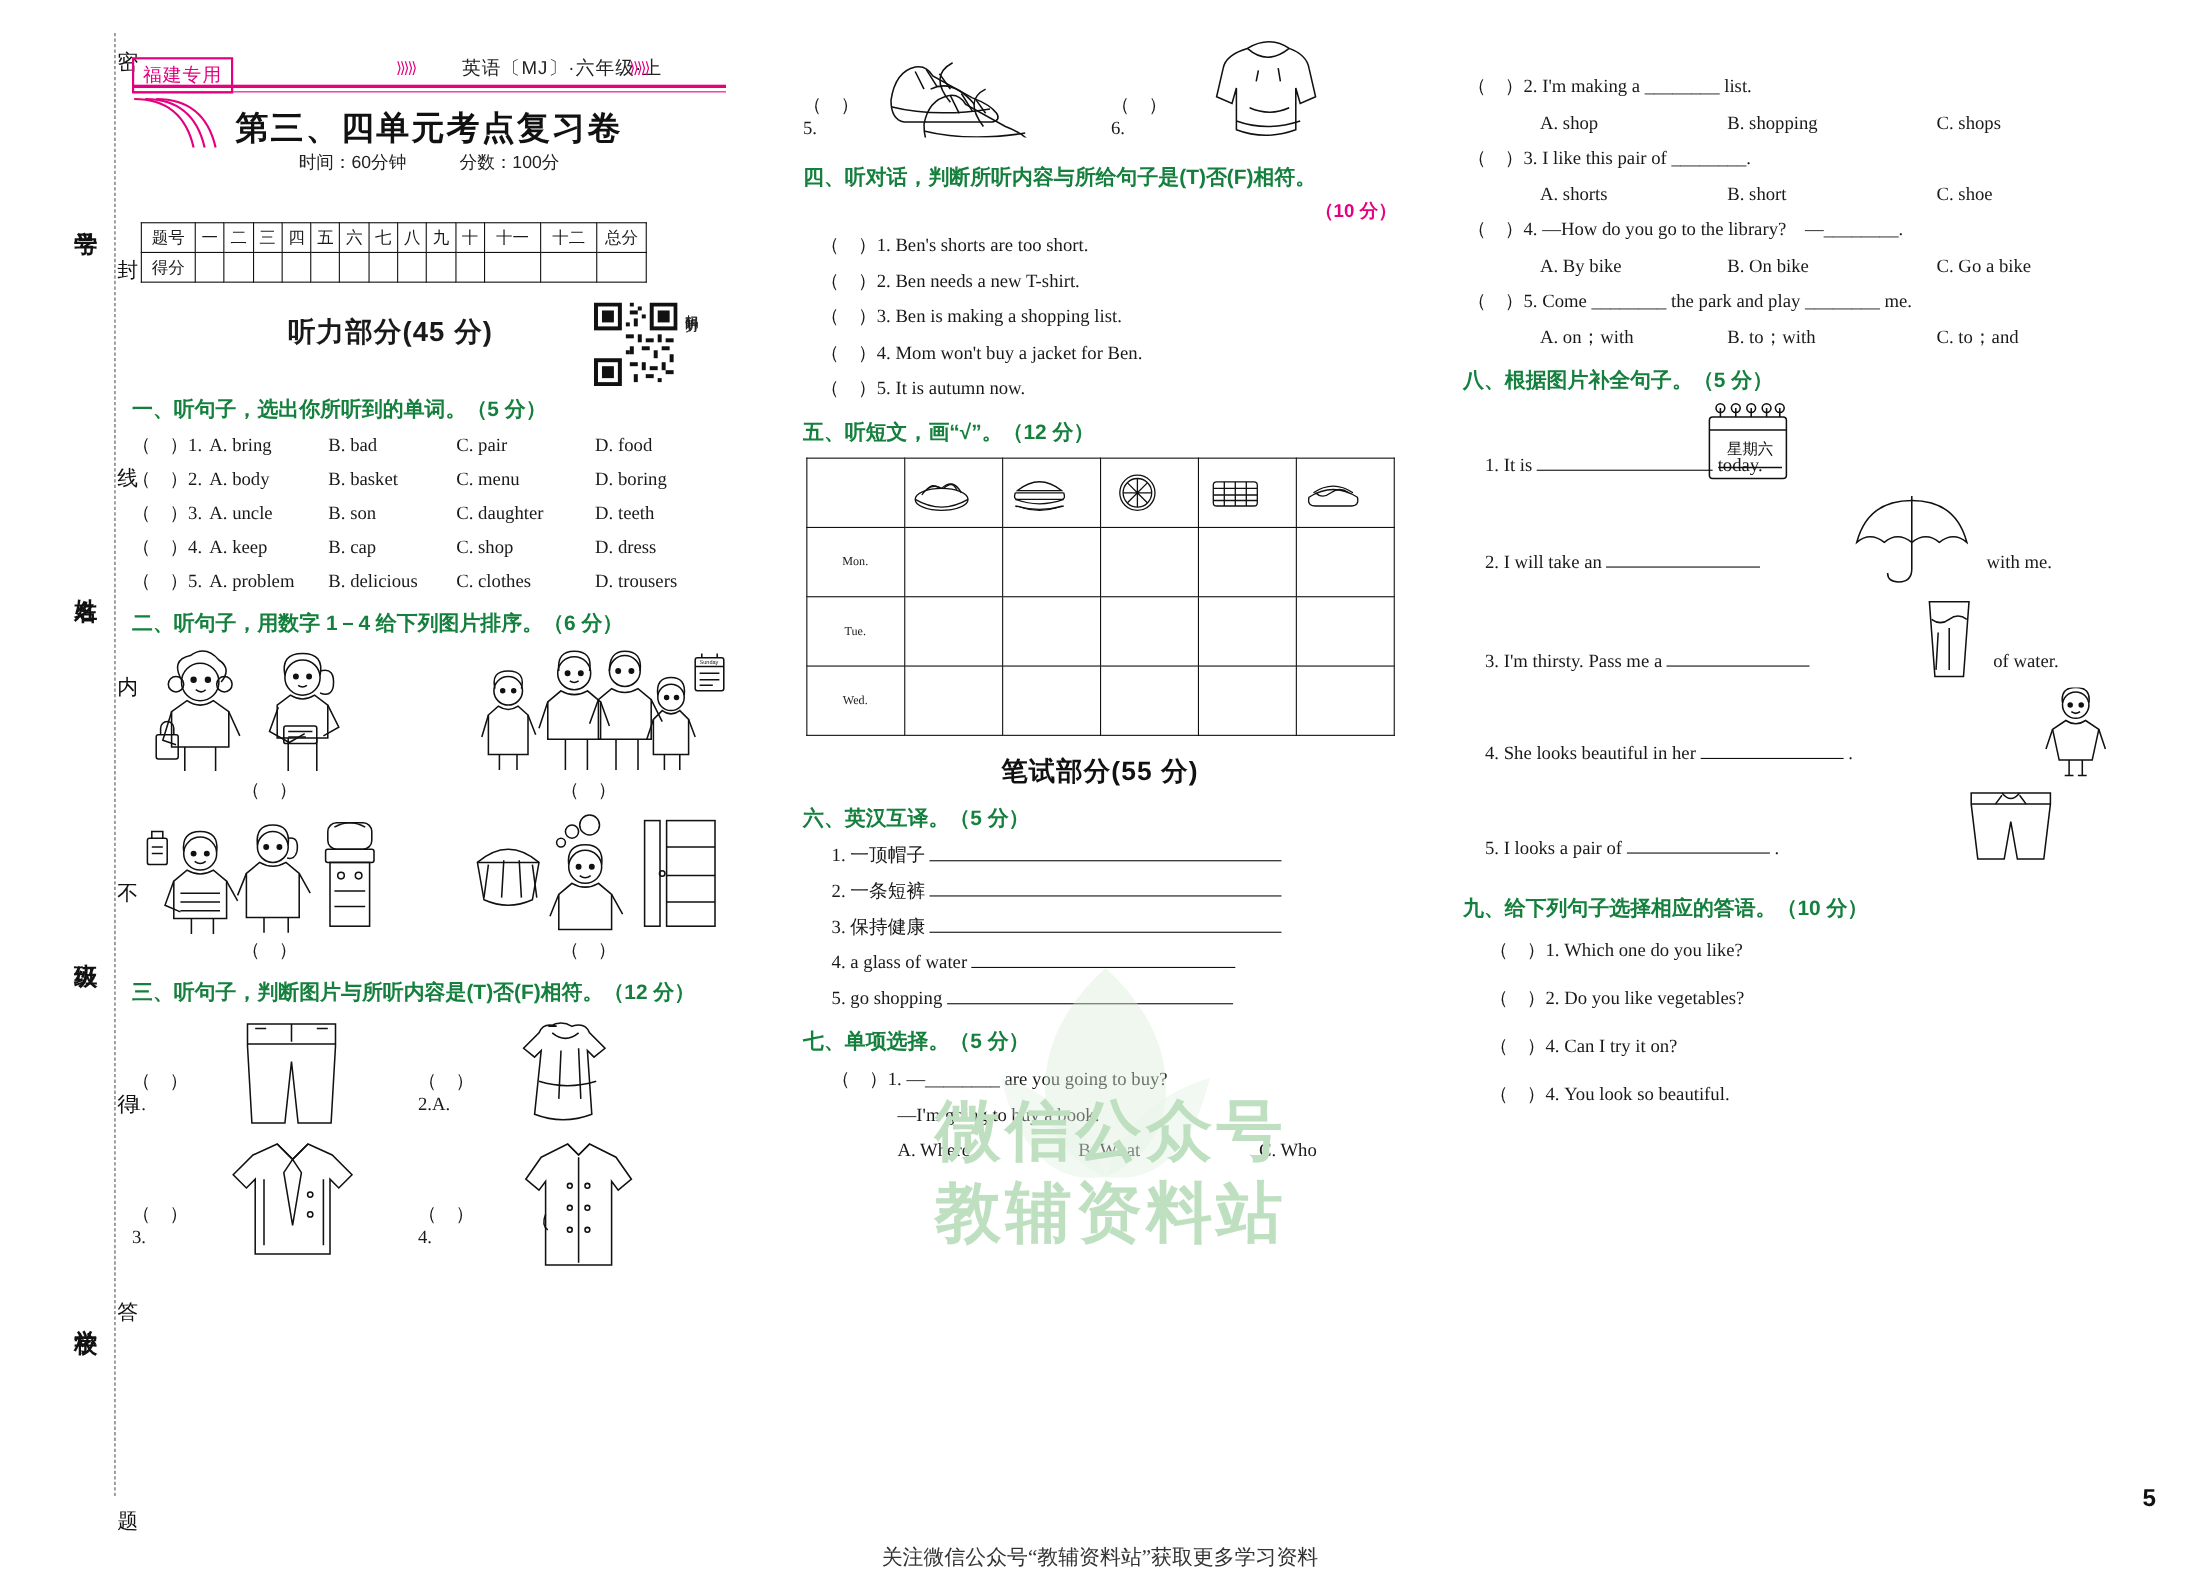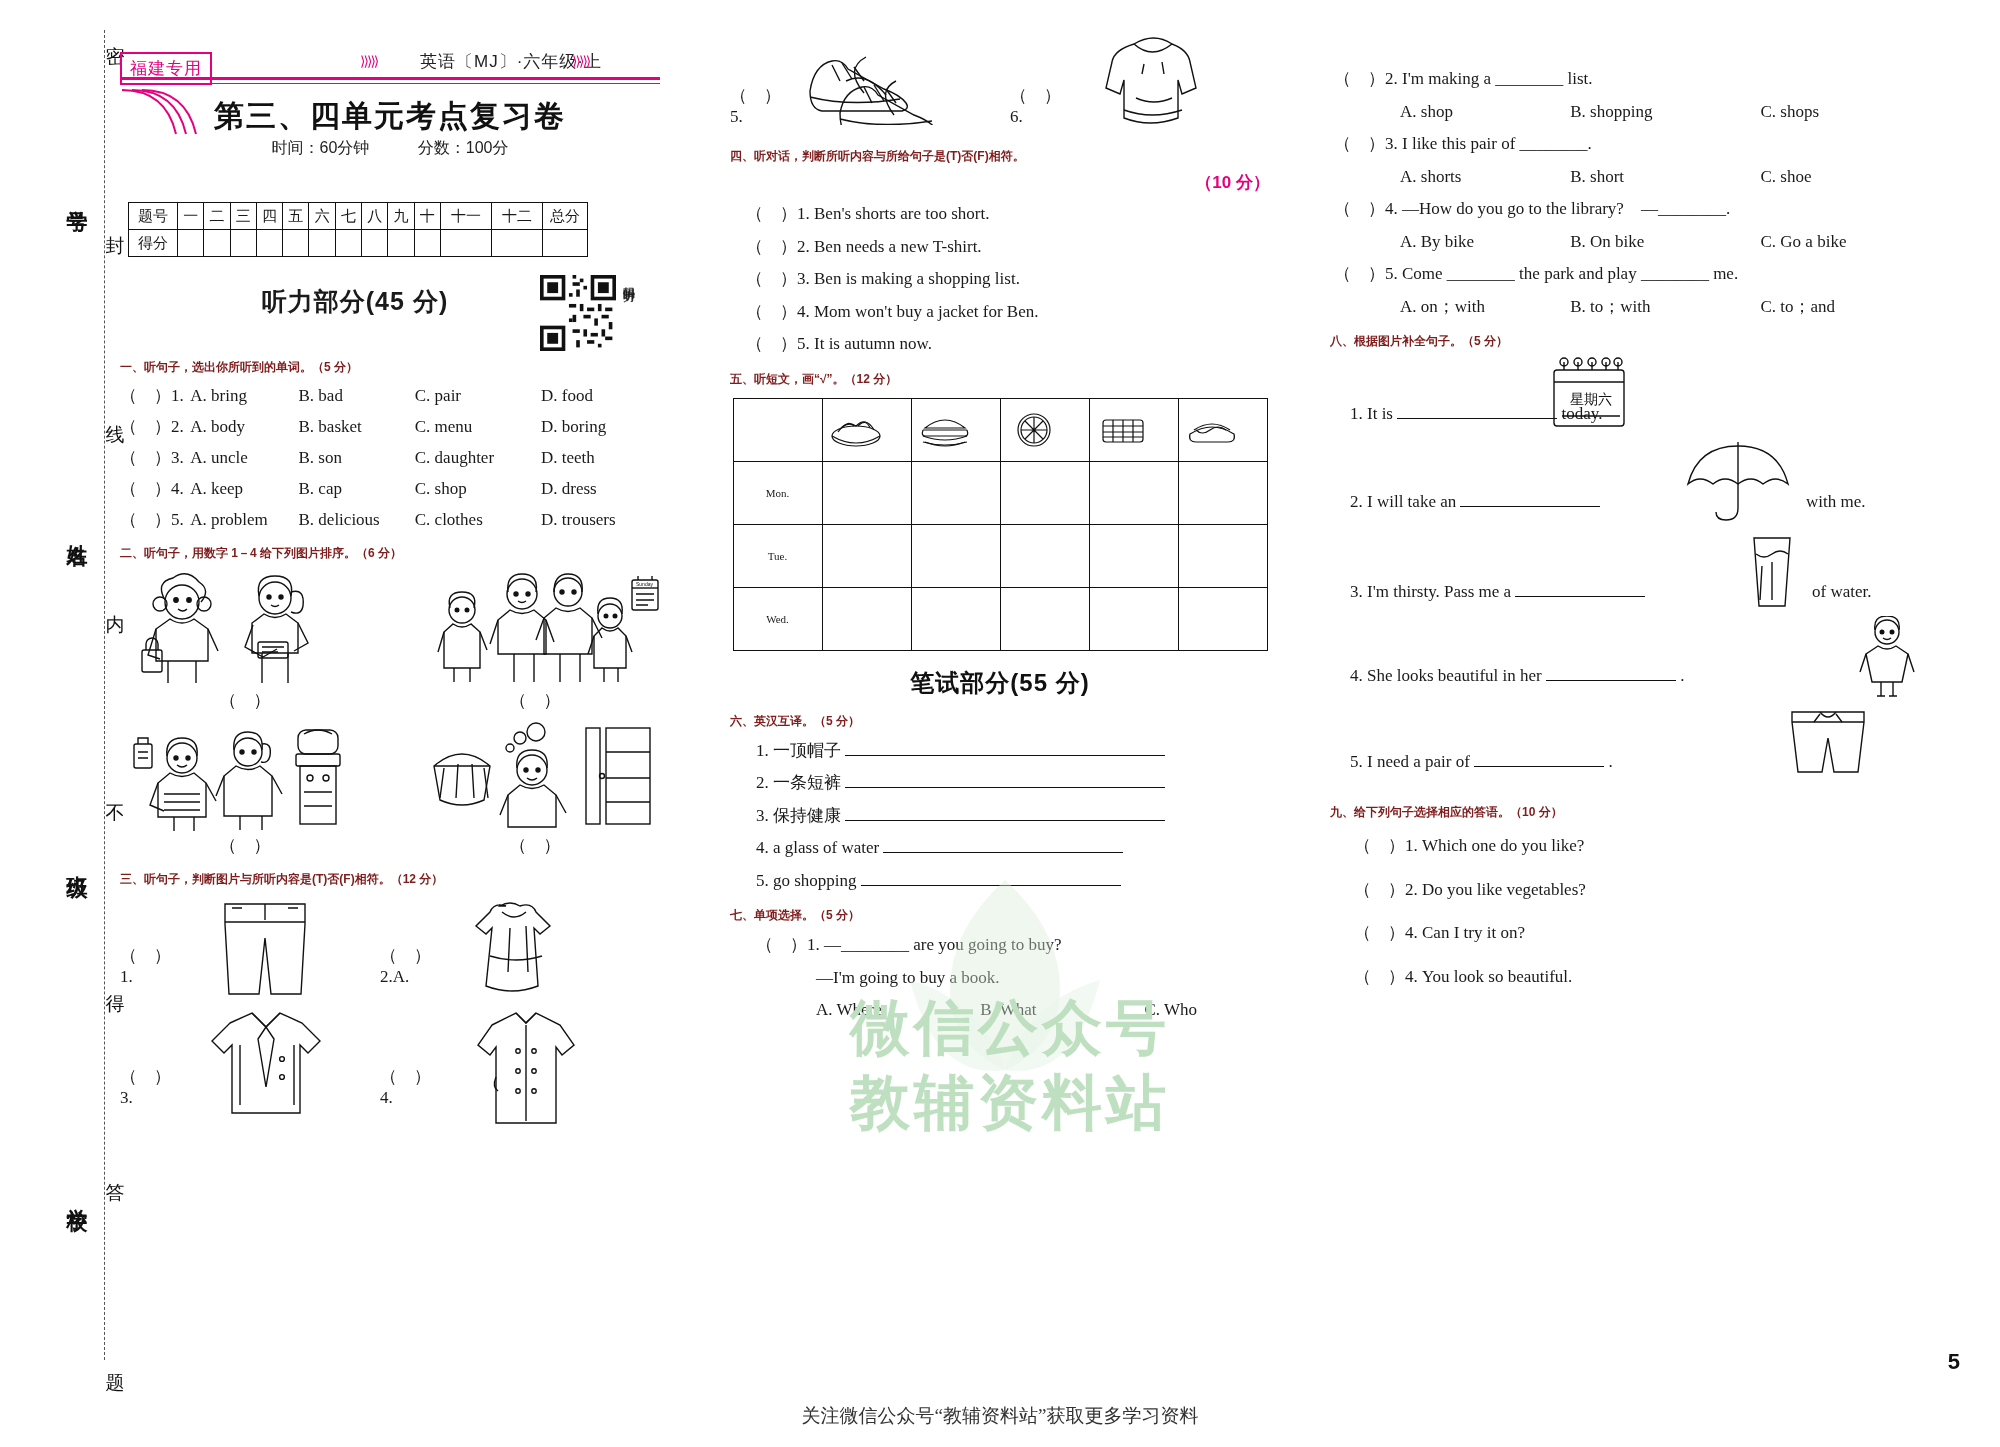--- a/index.html
+++ b/index.html
@@ -76,21 +76,21 @@
   }
   .scoretable td{
     border:1px solid #111;height:26px;text-align:center;padding:0;
   }
   .scoretable td.lab{width:48px;font-size:15px;}
   .scoretable td.tot{width:44px;}
 
   
   .sec-title{
     font-family:"Liberation Sans",sans-serif;font-weight:bold;
-    color:#7f1d1d;font-size:12px;margin:14px 0 8px 0;
+    color:#15803d;font-size:19px;margin:14px 0 8px 0;
   }
   .part-title{
     text-align:center;font-family:"Liberation Sans",sans-serif;font-weight:bold;
     font-size:24px;letter-spacing:1px;margin:16px 0 10px 0;color:#111;
   }
   .q{font-size:17px;margin:7px 0;line-height:1.5;}
 
   
   .mc{font-size:17px;margin:8px 0;}
   .mc .idx{display:inline-block;width:66px;}
@@ -766,21 +766,21 @@
           <path d="M16 38 l-6 18 M58 38 l6 18"></path>
           <path d="M31 66 v14 M43 66 v14"></path>
           <path d="M27 80 h8 M39 80 h8"></path>
         </g>
       </svg>
     </div>
 
     <div style="position:relative;height:86px;margin-left:20px;">
       <div style="position:absolute;left:0;top:48px;font-size:17px;">
         <span>5.</span>
-        <span>I need a pair of</span>
+        <span>I looks a pair of</span>
         <span class="writeline" style="width:130px;"></span>
         <span>.</span>
       </div>
       <svg width="96" height="76" viewBox="0 0 96 76" style="position:absolute;left:430px;top:0;">
         <g stroke="#111" fill="none" stroke-width="1.4">
           <path d="M12 8 h72 v10 l-6 50 h-24 l-6 -34 l-6 34 h-24 l-6 -50 z"></path>
           <path d="M12 18 h72"></path>
           <path d="M40 8 q8 10 16 0"></path>
           <path d="M40 10 l-6 8 M56 10 l6 8"></path>
         </g>

